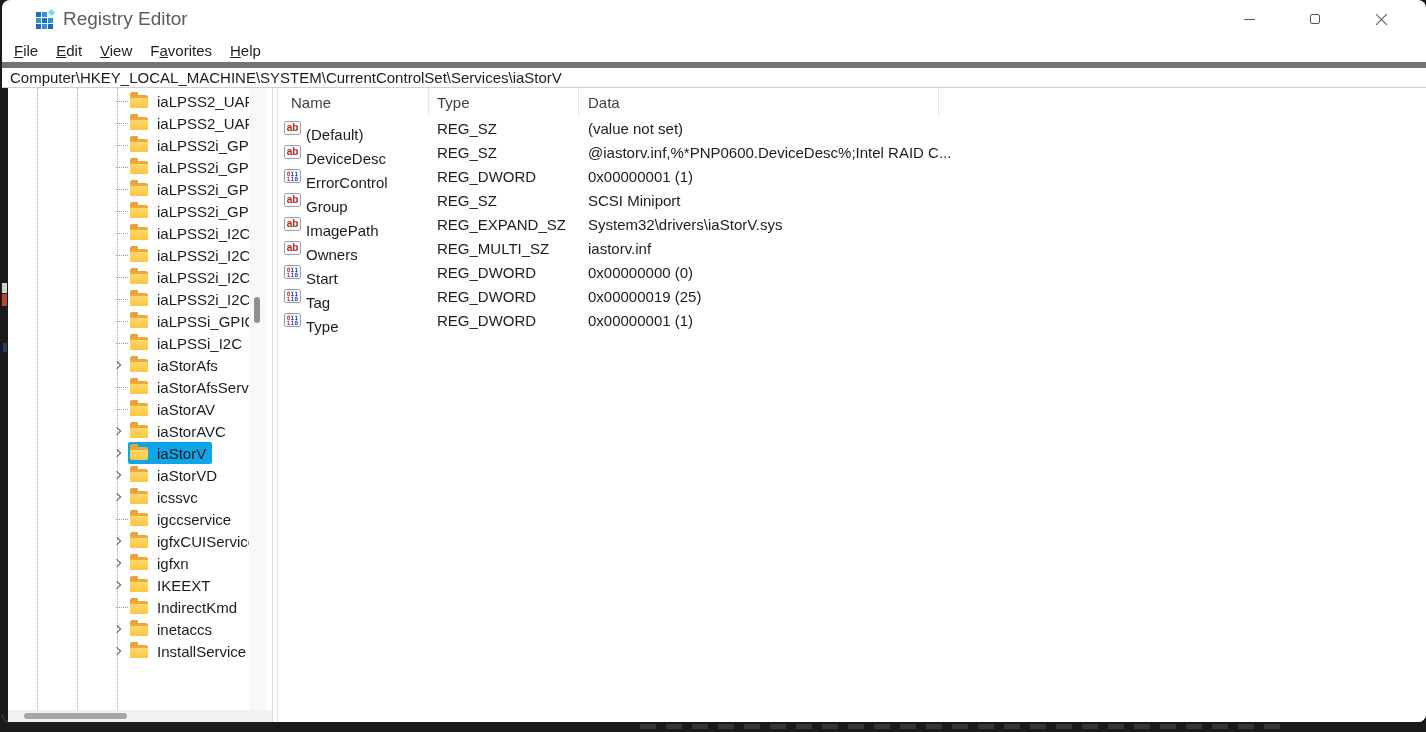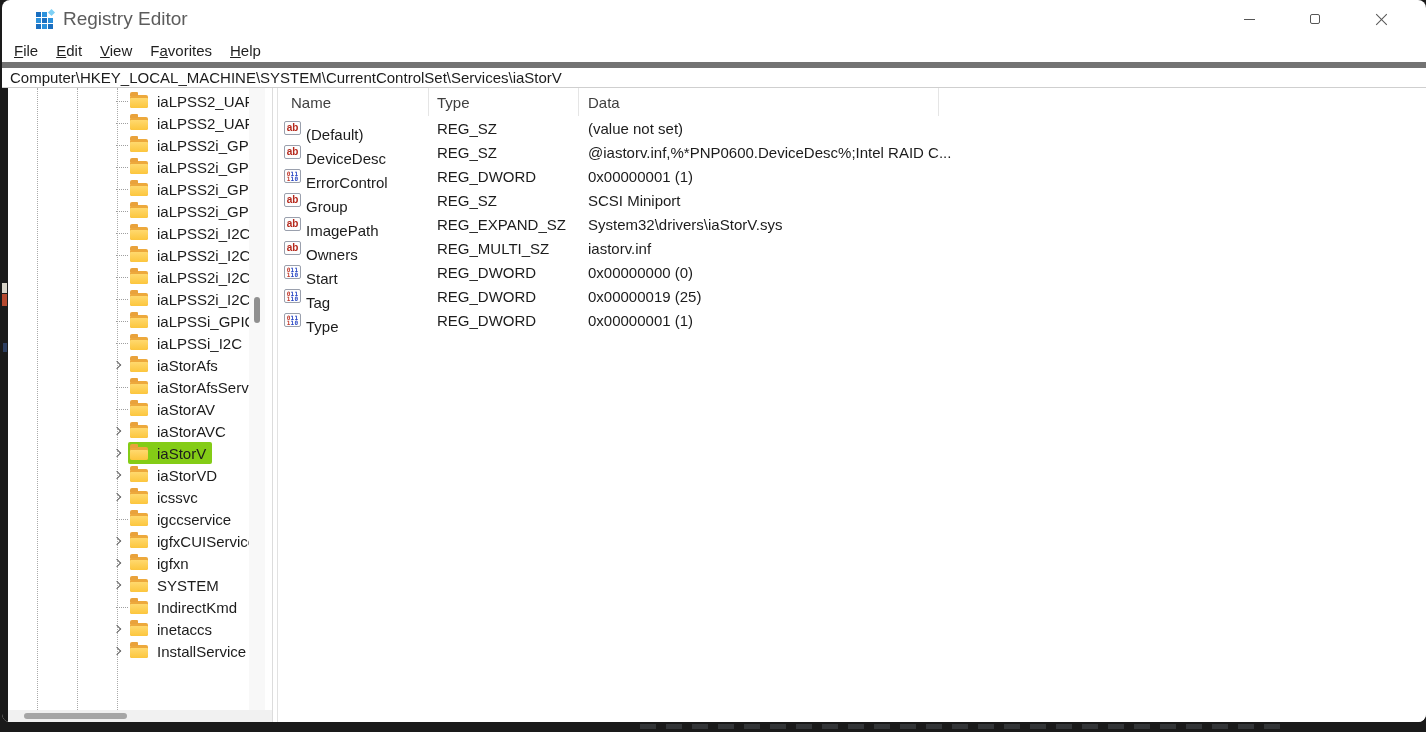--- a/index.html
+++ b/index.html
@@ -57,21 +57,21 @@
   .guide { position:absolute; top:0; bottom:12px; width:0; border-left:1px dotted #aaaaaa; }
   .g1{left:29px;} .g2{left:69px;} .g3{left:109px;}
 
   .tree-items { position:absolute; left:0; top:2px; }
   .tree-row { height:22px; display:flex; align-items:center; padding-left:102px; width:242px; overflow:hidden; white-space:nowrap; cursor:default; }
   .slot { flex:0 0 16px; height:22px; position:relative; display:flex; align-items:center; justify-content:center; }
   .chev { width:6px; height:6px; border-top:1.5px solid #5f5f5f; border-right:1.5px solid #5f5f5f; transform:rotate(45deg); margin-right:3px; }
   .conn { display:none; position:absolute; left:6px; right:-2px; top:11px; height:0; border-top:1px dotted #9f9f9f; }
   .tree-row.leaf .conn { display:block; }
   .row-inner { display:flex; align-items:center; height:22px; padding:0 6px 0 2px; margin-left:2px; border-radius:2px; }
-  .tree-row.selected .row-inner { background:#84cc16;justify-content:center; }
+  .tree-row.selected .row-inner { background:#0ea5e9;justify-content:center; }
   .folder { width:18px; height:13px; position:relative; flex:0 0 18px; margin-top:1px;
             background:#eda93c; border-radius:2px 2px 2px 2px; }
   .folder i { content:""; position:absolute; top:-3px; left:0; width:8px; height:4px; background:#e9a23b; border-radius:2px 1px 0 0; display:block;}
   .folder b { position:absolute; left:0; right:0; bottom:0; height:10px; border-radius:1px 1px 2px 2px;
               background:linear-gradient(180deg,#ffd96e,#fcc63d); display:block;}
   .tlabel { margin-left:9px; font-size:15px; color:#1c1c1c; }
 
   .tree-scroll-v { position:absolute; right:7px; top:0; bottom:12px; width:16px; background:#f8f8f8; }
   .tree-scroll-v .thumb { position:absolute; left:5px; width:6px; top:209px; height:26px; background:#8f8f8f; border-radius:3px; }
   .tree-scroll-h { position:absolute; left:0; right:0; bottom:0; height:12px; background:#f1f1f1; }
@@ -445,21 +445,21 @@
           <div class="tree-row">
     <span class="slot">
       <span class="chev"></span>
 
     </span>
     <span class="row-inner">
       <span class="folder">
                 <i></i>
                 <b></b>
               </span>
-      <span class="tlabel">SYSTEM</span>
+      <span class="tlabel">IKEEXT</span>
     </span>
   </div>
           <div class="tree-row leaf">
     <span class="slot">
 
       <span class="conn"></span>
     </span>
     <span class="row-inner">
       <span class="folder">
                 <i></i>

